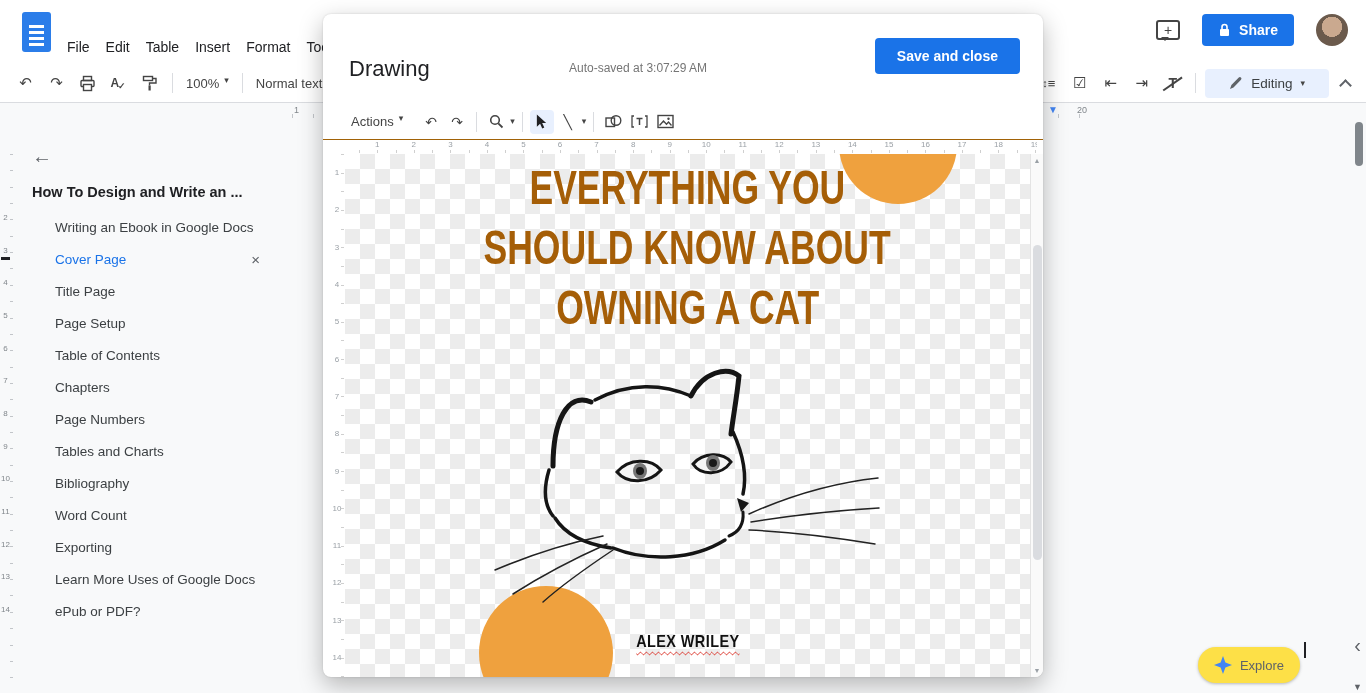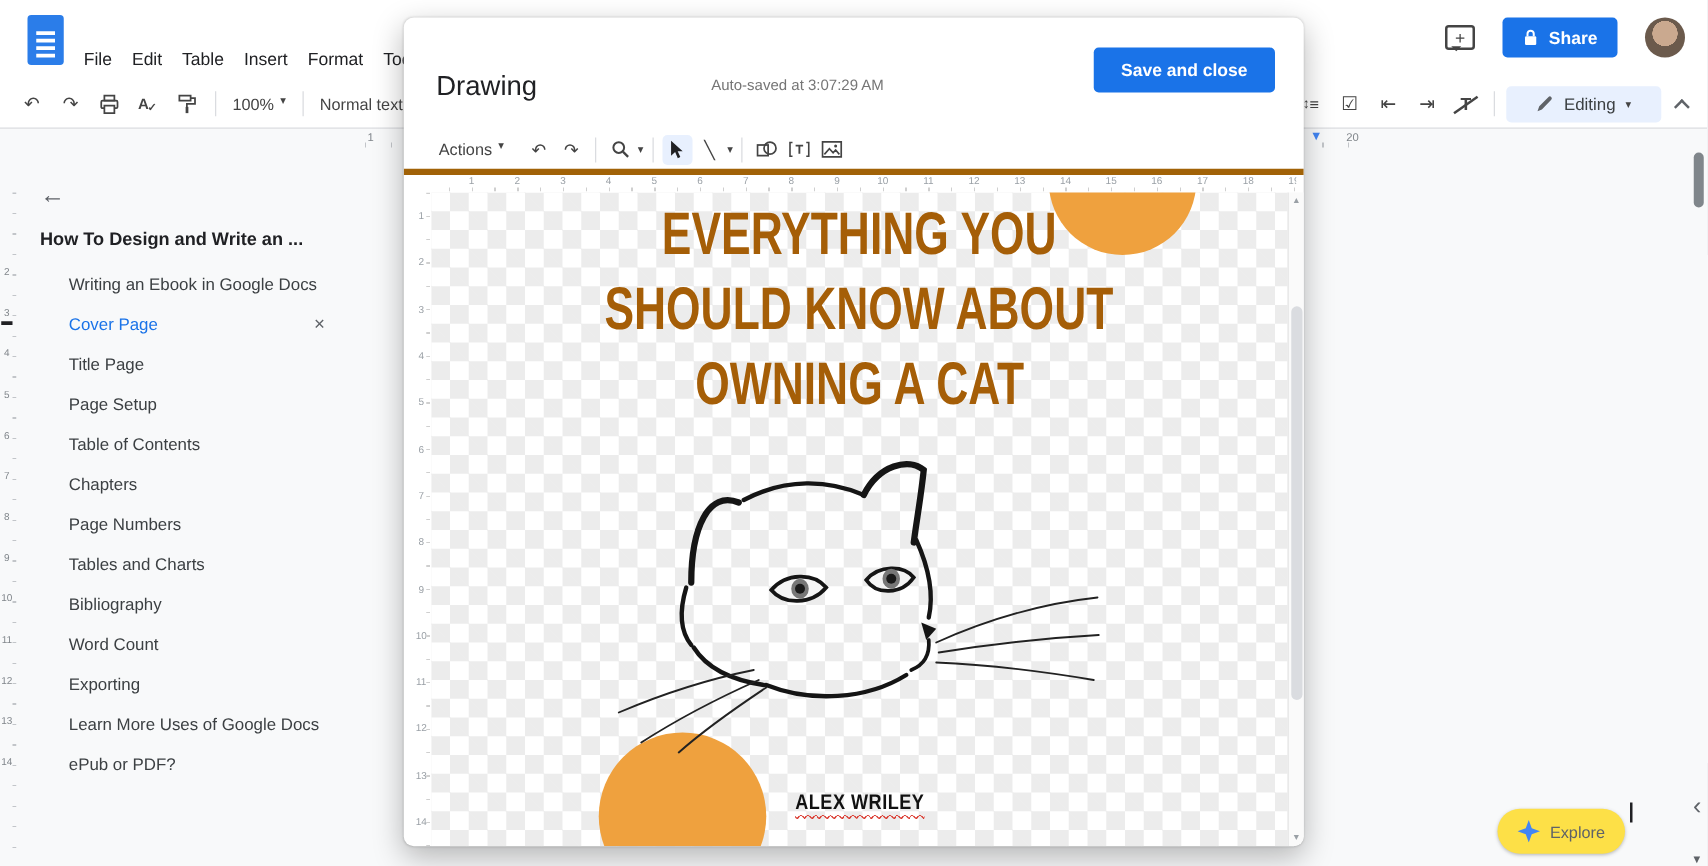--- a/index.html
+++ b/index.html
@@ -75,21 +75,21 @@
   .outline-list li.active .close{display:inline-flex;}
 
   
   .dialog{position:absolute;left:323px;top:14px;width:720px;height:663px;background:#fff;z-index:50;
        border-radius:8px;box-shadow:0 8px 24px rgba(0,0,0,.28),0 0 2px rgba(0,0,0,.15);overflow:hidden;}
   .dlg-title{position:absolute;left:26px;top:42px;font-size:22px;color:#202124;}
   .dlg-autosave{position:absolute;left:246px;top:47px;font-size:12px;color:#757575;}
   .dlg-save{position:absolute;right:23px;top:24px;background:var(--accent-blue,#1a73e8);color:#fff;
        font-size:14px;font-weight:bold;border-radius:4px;padding:10px 22px;cursor:pointer;}
   .dlg-toolbar{position:absolute;left:0;right:0;top:90px;height:36px;display:flex;align-items:center;
-       padding-left:24px;gap:2px;border-bottom:5px solid #a16207;}
+       padding-left:24px;gap:2px;border-bottom:1px solid #a16207;}
   .dlg-toolbar .tbi{min-width:24px;height:24px;font-size:14px;}
   .tool-active{background:#e8f0fe;}
   .dlg-hruler{position:absolute;left:22px;top:126px;right:6px;height:14px;overflow:hidden;}
   .dlg-hruler .nums{display:flex;padding-left:14px;font-size:8px;color:#9aa0a6;}
   .dlg-hruler .num{width:36.55px;text-align:center;flex:none;}
   .dlg-hruler .ticks{position:absolute;left:14px;right:0;bottom:1px;height:3px;
        background:repeating-linear-gradient(to right,#cfcfcf 0 1px,transparent 1px 18.27px);}
   .dlg-vruler{position:absolute;left:6px;top:140px;width:16px;bottom:0;overflow:hidden;}
   .dlg-vruler .nums{display:flex;flex-direction:column;padding-top:0;}
   .dlg-vruler .num{height:37.3px;display:flex;align-items:center;justify-content:center;

